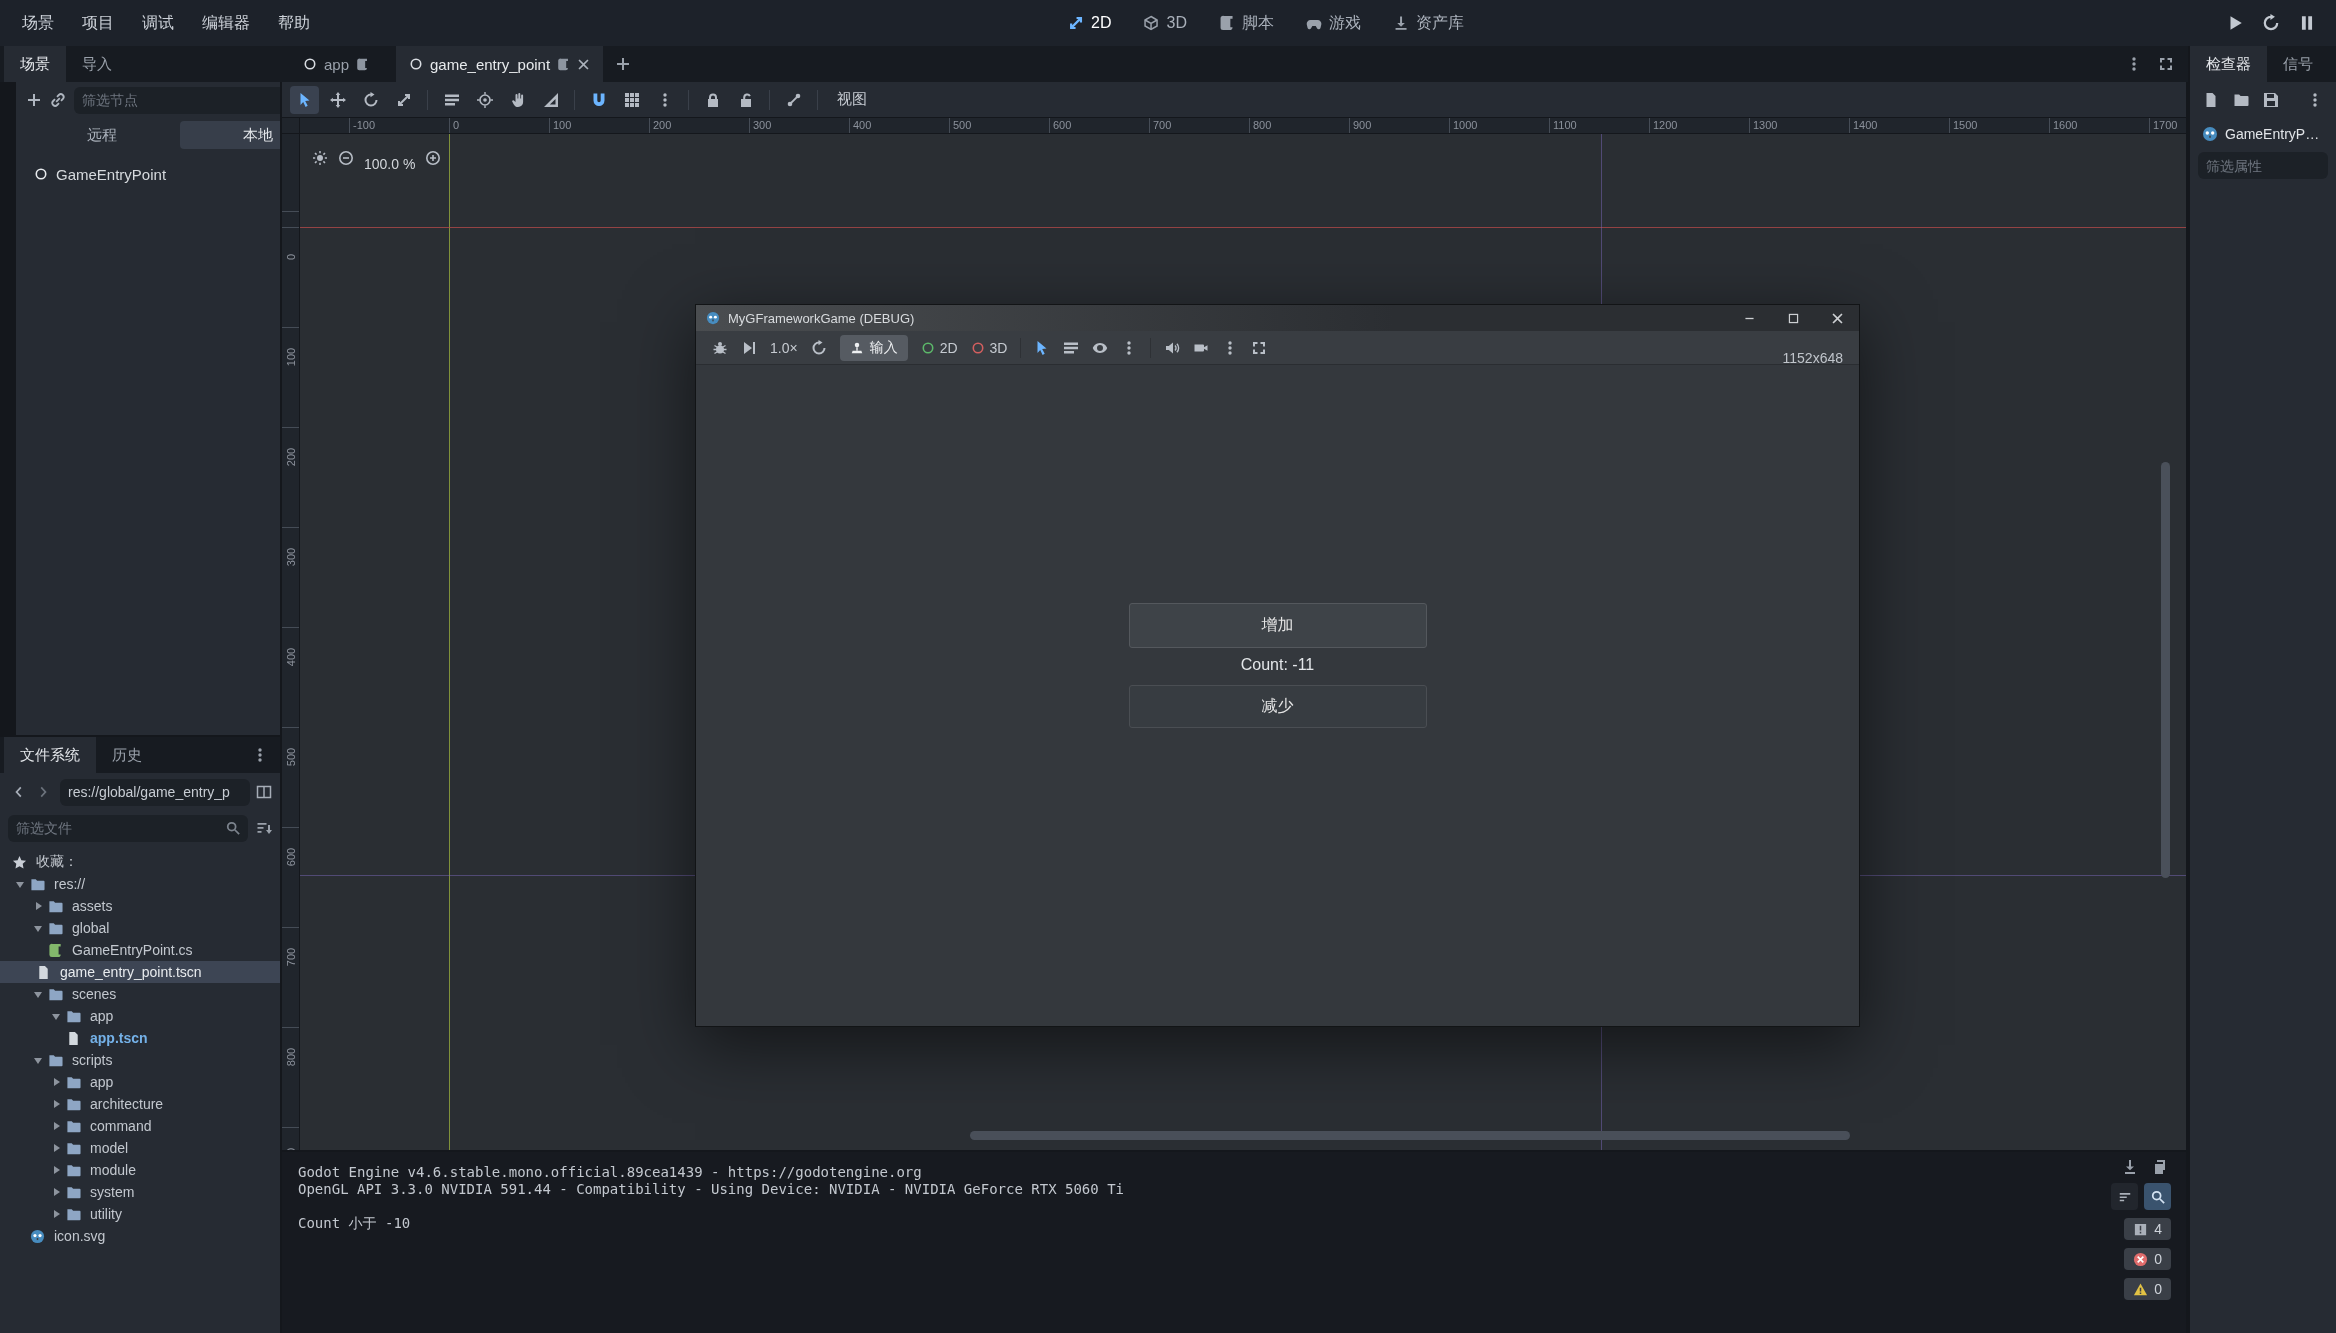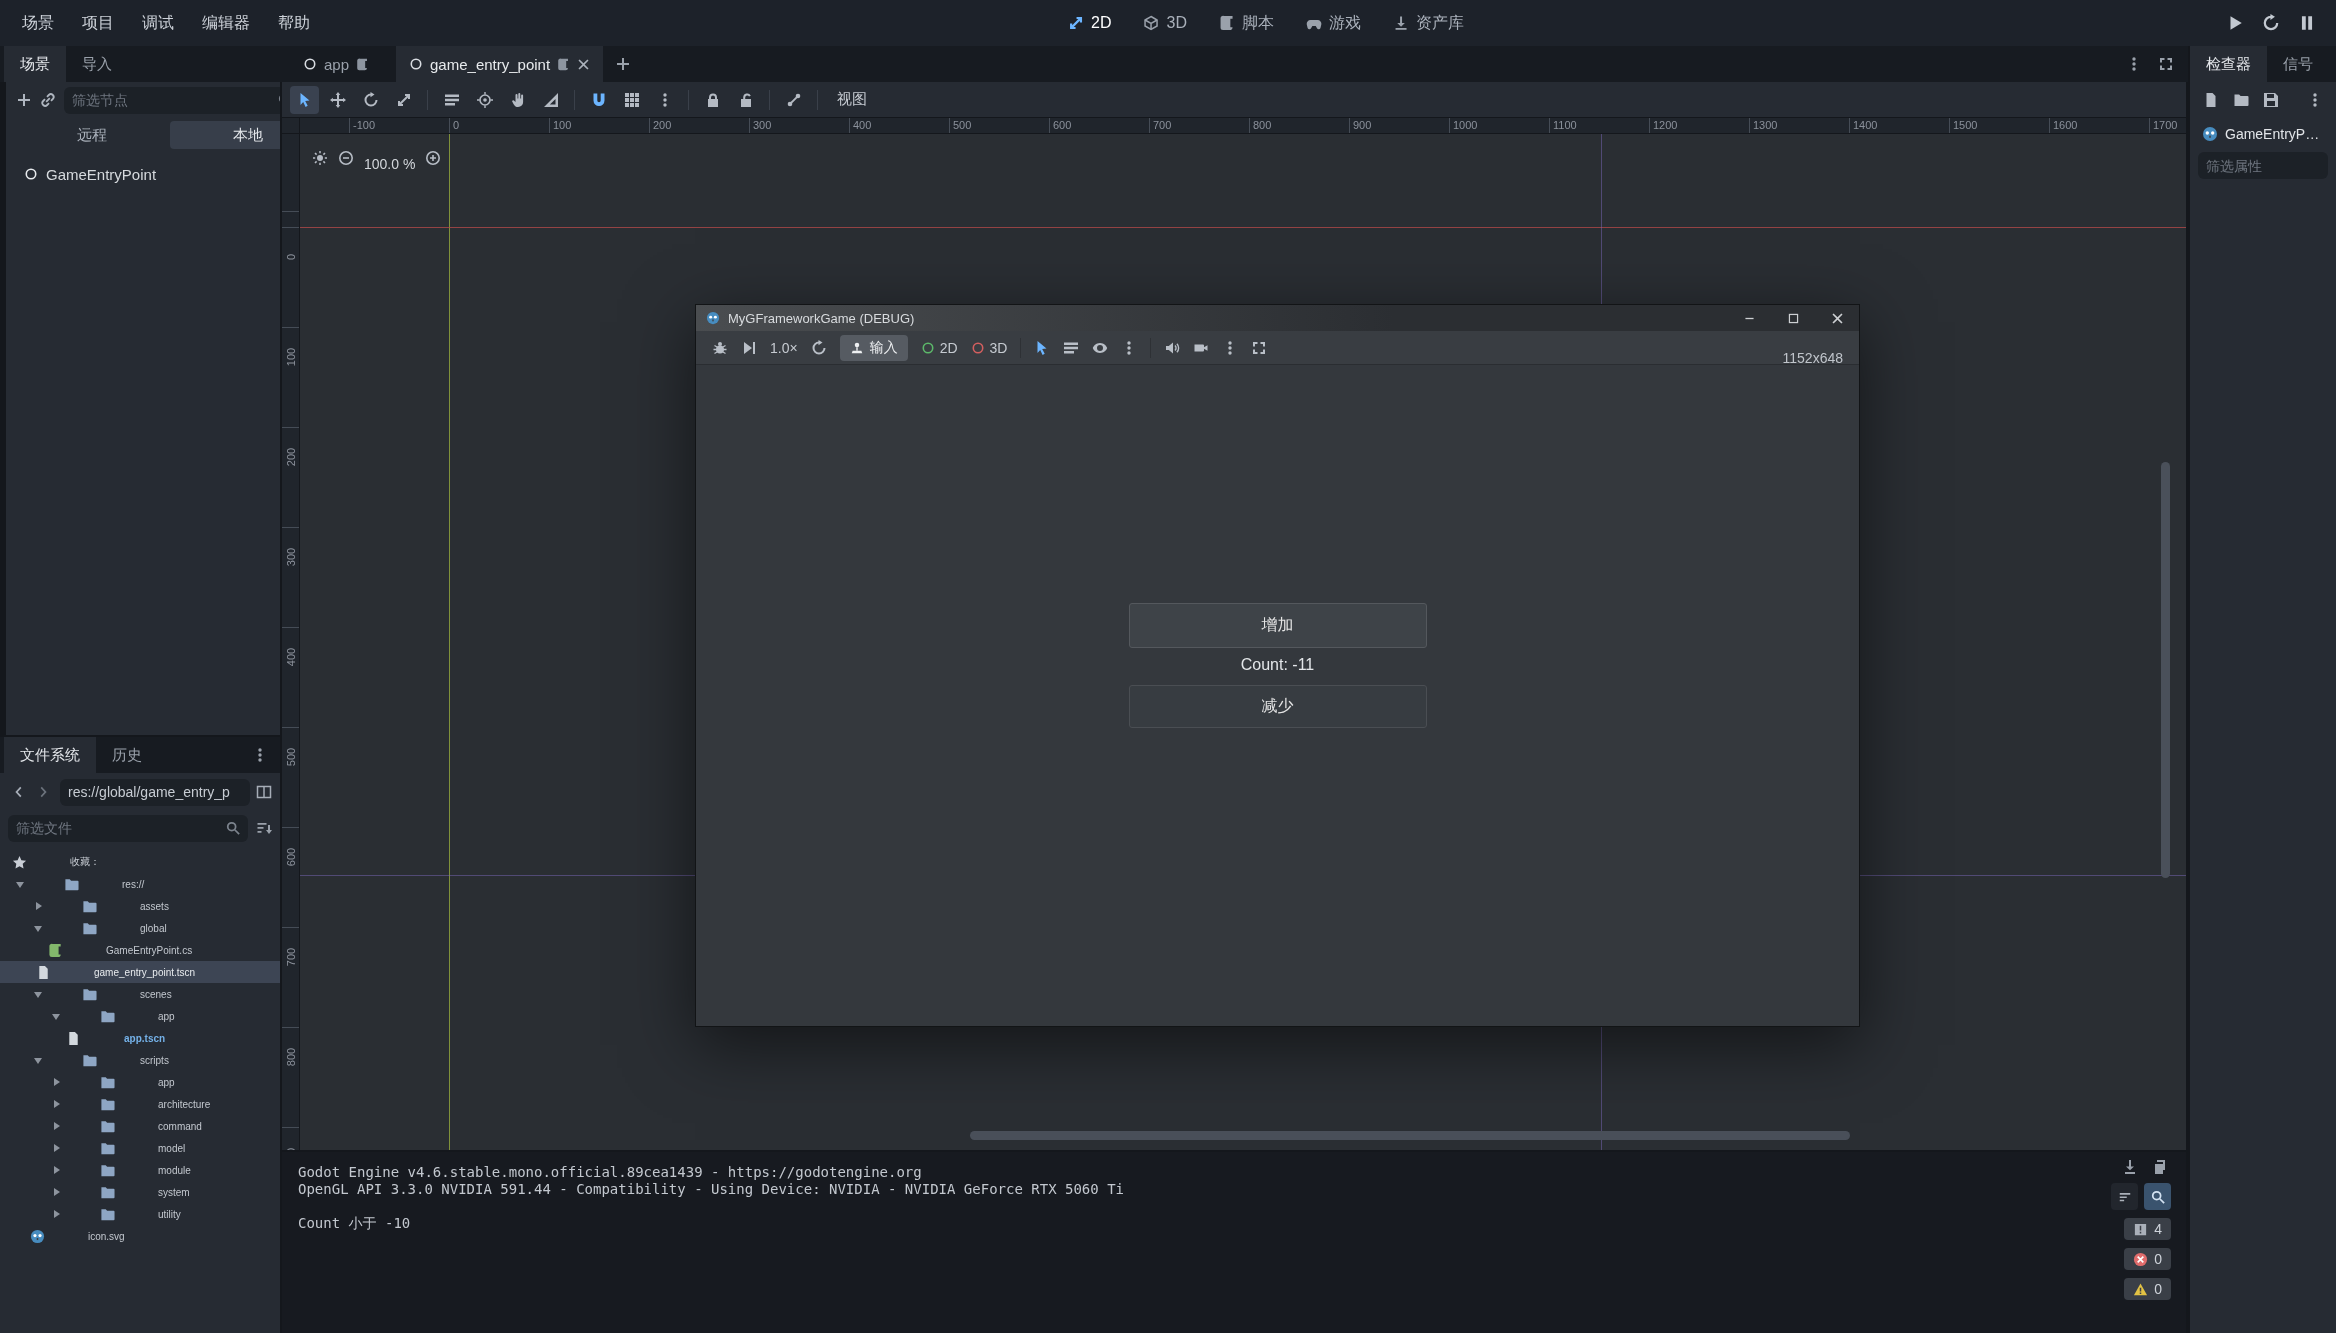--- a/index.html
+++ b/index.html
@@ -30,21 +30,21 @@
   .scene-tabs { flex:1; display:flex; align-items:stretch; }
   .scene-tab { display:flex; align-items:center; gap:7px; padding:0 13px; font-size:15px; color:#9aa1ab; margin-left:10px; }
   .scene-tab .ring { color:#d9dde2; }
   .scene-tab.active { background:#262b33; color:#e7eaed; margin-left:14px; }
   .scene-tab .close { color:#aab1bb; }
   .newtab { display:flex; align-items:center; padding:0 12px; color:#9aa1ab; }
   .tabrow-ctrl { display:flex; align-items:center; gap:16px; padding:0 14px; color:#9aa1ab; flex:none; }
   .dock-tabs-right { width:148px; display:flex; flex:none; border-left:2px solid #14171c; }
 
   
-  #scene-dock { position:absolute; top:82px; left:6px; width:328px; height:653px; background:#262b33; }
+  #scene-dock { position:absolute; top:82px; left:16px; width:328px; height:653px; background:#262b33; }
   .dock-toolbar { height:36px; display:flex; align-items:center; gap:8px; padding:0 10px; color:#aeb5bf; }
   .inputbox { flex:1; height:27px; background:#1c2127; border-radius:6px; display:flex; align-items:center; padding:0 8px; gap:6px; min-width:0; }
   .inputbox input { flex:1; min-width:0; background:transparent; border:none; outline:none; color:#c7ccd3; font-size:14px; font-family:inherit; }
   .inputbox input::placeholder { color:#6f7680; }
   .inputbox svg { color:#7c838d; }
   #remote-local { display:flex; margin:3px 8px 0; }
   .rl-cell { flex:1; height:28px; display:flex; align-items:center; justify-content:center; font-size:15px; color:#a9b0ba; }
   .rl-cell.active { background:#373e4a; border-radius:4px; color:#e4e7eb; }
   #scene-tree { padding-top:10px; }
   .node-row { display:flex; align-items:center; gap:8px; height:30px; padding:0 12px 0 18px; font-size:15px; color:#d6dade; }
@@ -53,21 +53,21 @@
 
   #fs-dock { position:absolute; top:735px; left:0; width:280px; height:598px; background:#262b33; border-top:2px solid #14171c; }
   .dock-tabstrip { height:36px; background:#171b21; display:flex; align-items:stretch; padding-left:4px; }
   .dock-tabstrip .sp { flex:1; }
   .dock-tabstrip .dots { display:flex; align-items:center; padding:0 12px; color:#9aa1ab; }
   .fs-nav { height:38px; display:flex; align-items:center; gap:6px; padding:0 8px; color:#a6adb7; }
   .navbtn { width:20px; display:flex; justify-content:center; }
   .navbtn.fwd { color:#6b727c; }
   .fs-filter { height:34px; display:flex; align-items:center; gap:8px; padding:0 8px; color:#9aa1ab;justify-content:flex-end; }
   #fs-tree { padding-top:6px; }
-  .fsrow { display:flex; align-items:center; height:22px; font-size:10px; color:#c3c8cf; white-space:nowrap;gap:34px; }
+  .fsrow { display:flex; align-items:center; height:22px; font-size:14px; color:#c3c8cf; white-space:nowrap; }
   .fsrow.sel { background:#3d4554;padding-left:36px; }
   .fsrow.sel .lbl { color:#e8ebee; }
   .fsrow.openscene .lbl { color:#74b1e8; }
   .ind0 { padding-left:12px; } .ind1 { padding-left:30px; } .ind2 { padding-left:48px; } .ind3 { padding-left:66px;font-weight:bold; }
   .tw { width:18px; height:22px; position:relative; flex:none; }
   .tw.open::after { content:""; position:absolute; left:4px; top:9px; border-left:4.5px solid transparent; border-right:4.5px solid transparent; border-top:6px solid #8d949e; }
   .tw.closed::after { content:""; position:absolute; left:6px; top:6.5px; border-top:4.5px solid transparent; border-bottom:4.5px solid transparent; border-left:6px solid #8d949e; }
   .fic { width:18px; height:16px; margin-right:6px; display:flex; align-items:center; flex:none; }
   .fic svg { width:15px; height:15px; fill:currentColor; }
   .c-folder { color:#8ea6c4; } .c-file { color:#d3d8de; } .c-cs { color:#83b86c; } .c-star { color:#c9ced6; }

